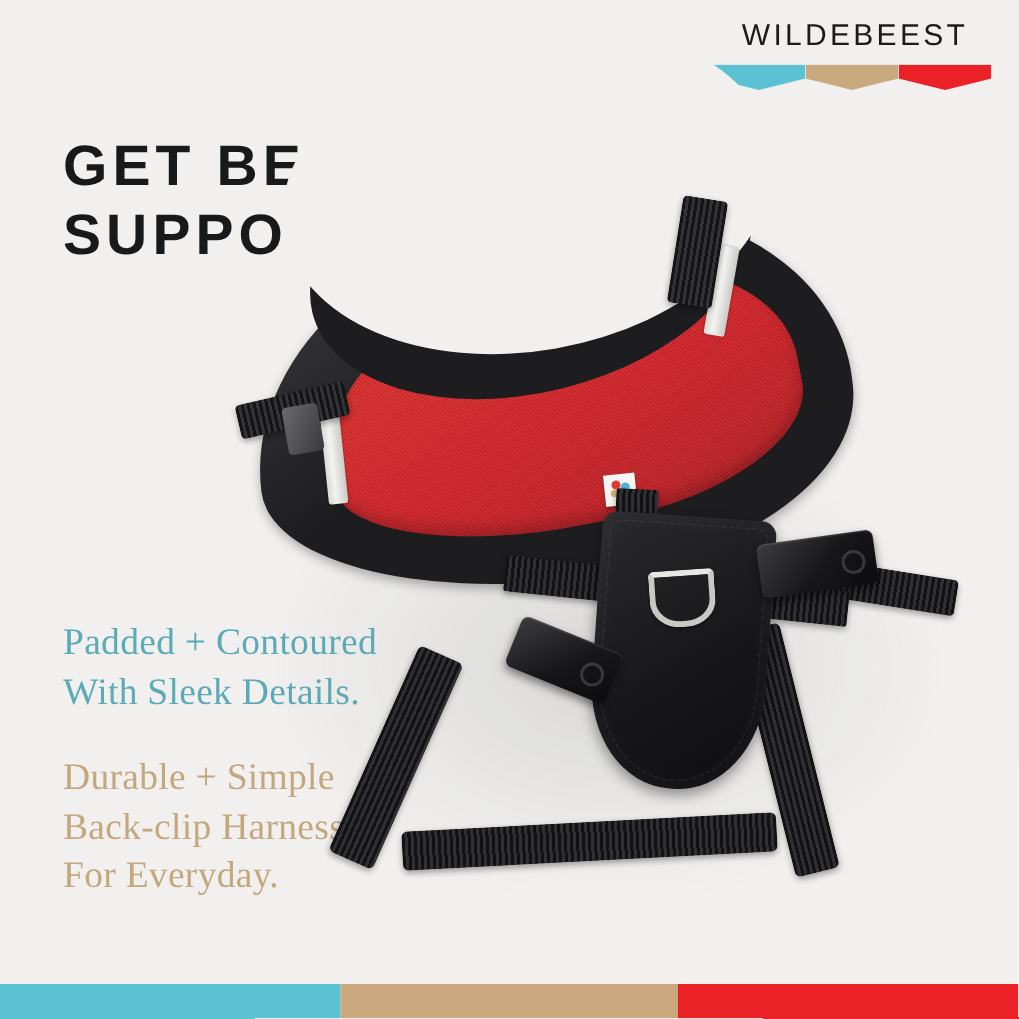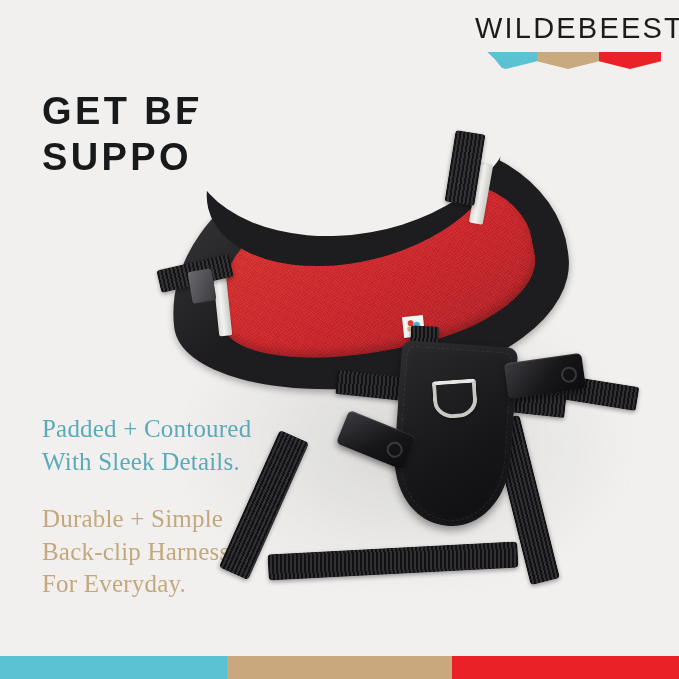--- a/index.html
+++ b/index.html
@@ -19,21 +19,21 @@
   
   .logo-block {
     position: absolute;
     top: 14px;
     right: 14px;
     width: 190px;
     text-align: center;
   }
   .logo-word {
     font-family: "Liberation Sans", sans-serif;
-    font-size: 29px;
+    font-size: 20px;
     font-weight: 400;
     letter-spacing: 2.2px;
     color: #1b1b1b;
     line-height: 1;
     white-space: nowrap;
   }
   .logo-banner {
     margin-top: 9px;
     display: flex;
     width: 186px;

